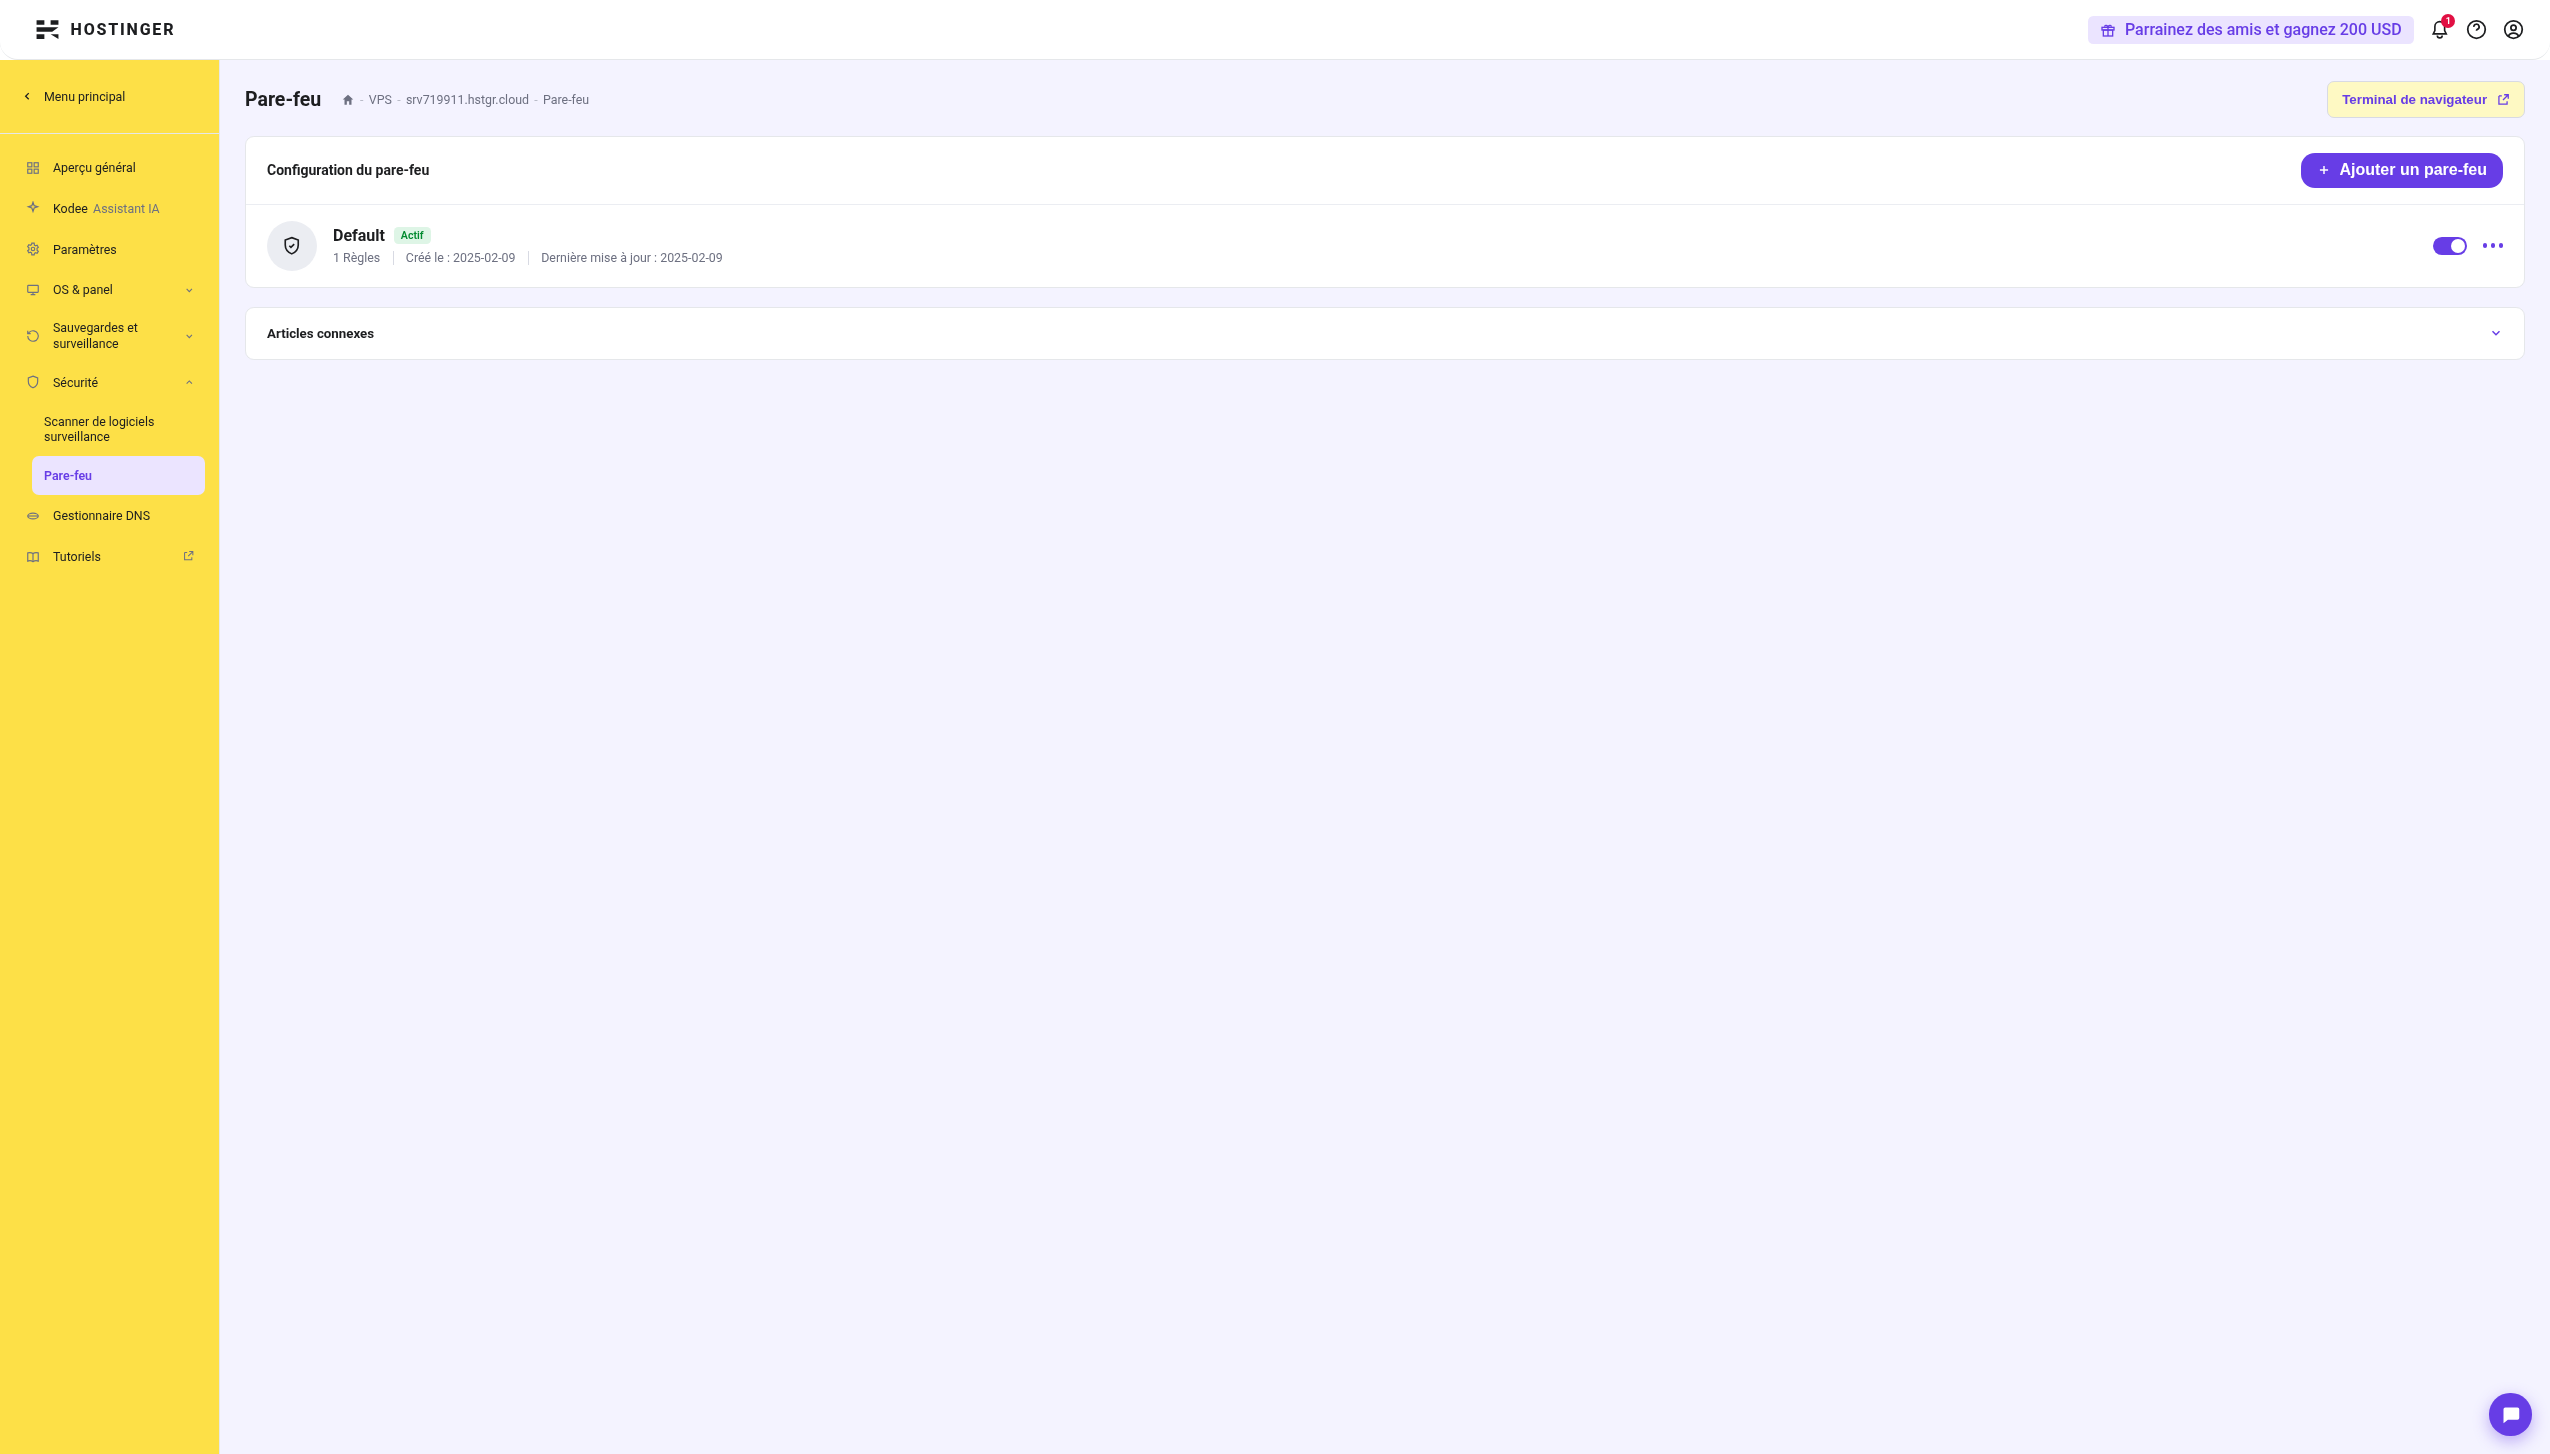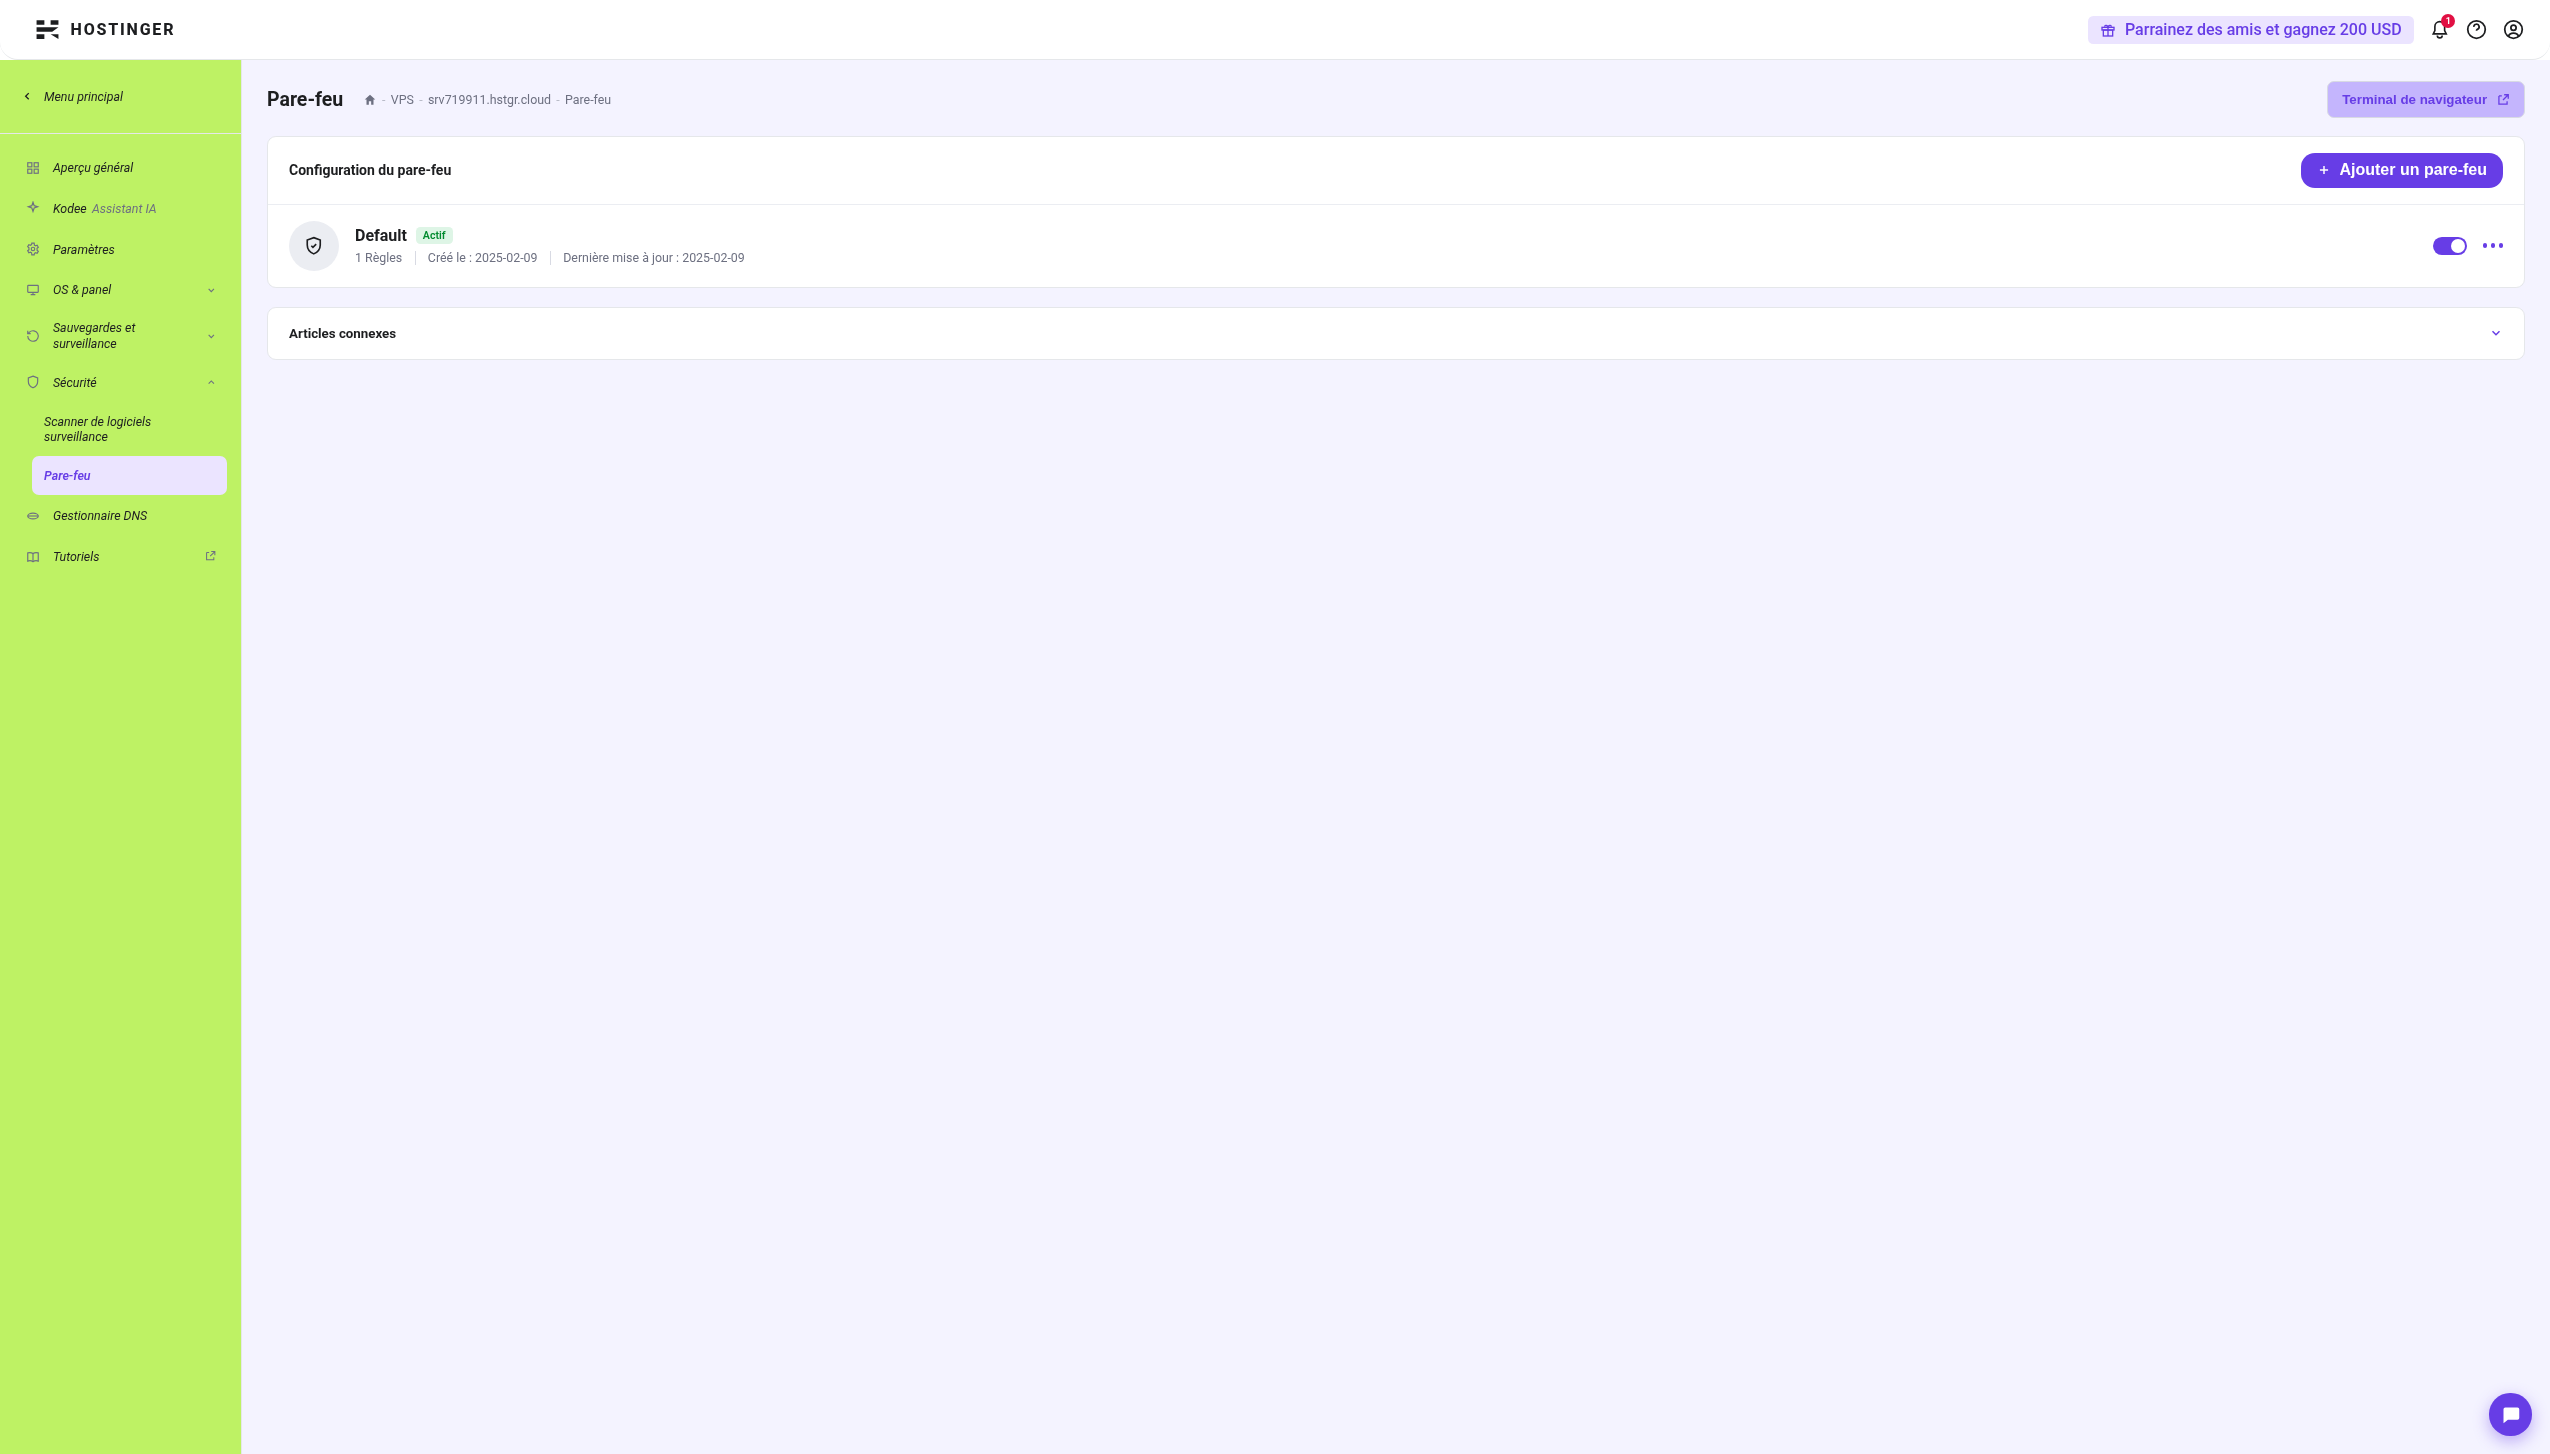--- a/index.html
+++ b/index.html
@@ -64,24 +64,24 @@
   }
 
   
   .layout {
     display: flex;
     height: calc(100% - 60px);
   }
 
   
   .sidebar {
-    width: 242px;
+    width: 220px;
     border-right: 0.9px solid #e5e7ea;
-    background: #bef264;
-    display: flex; flex-direction: column; font-style: italic;
+    background: #fde047;
+    display: flex; flex-direction: column;
   }
   .sidebar-top {
     height: 74px;
     border-bottom: 0.9px solid #e5e7ea;
     display: flex; align-items: center;
     padding: 0 21px;
     gap: 10.6px;
     cursor: pointer;
   }
   .sidebar-list {
@@ -140,21 +140,21 @@
   }
   .breadcrumb {
     display: flex; align-items: center; gap: 5.3px;
     color: #6d7081;
     font-size: 12.4px;
   }
   .crumb-sep { color: #b6b9c6; }
   .terminal-btn {
     display: flex; align-items: center; gap: 8.9px;
     border: 0.9px solid #d8dae3;
-    background: #c4b5fd;
+    background: #fef9c3;
     border-radius: 7px;
     height: 37px;
     padding: 0 14px;
     color: #673de6;
     font-weight: 600;
     cursor: pointer;
   }
 
   
   .card {

